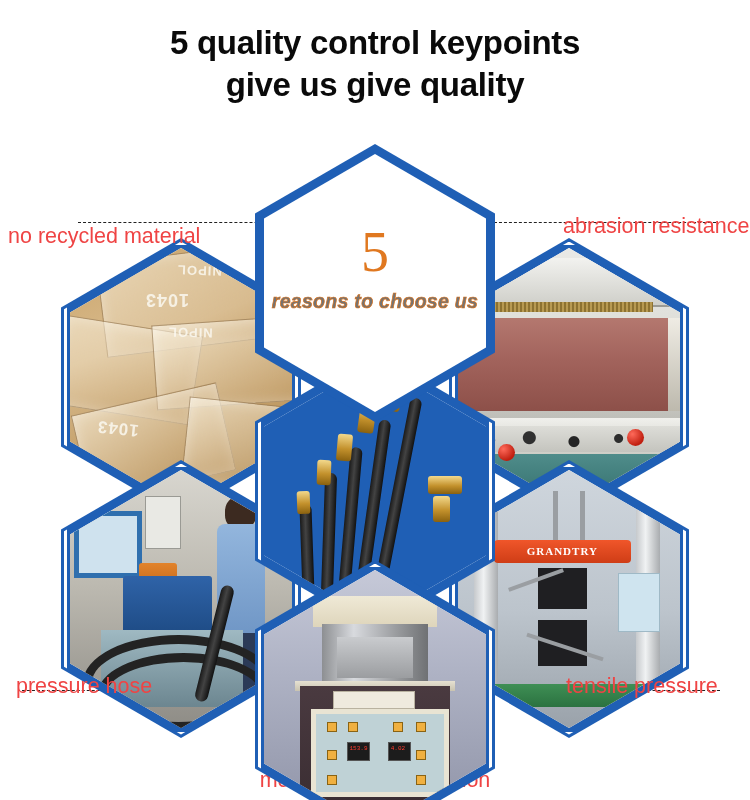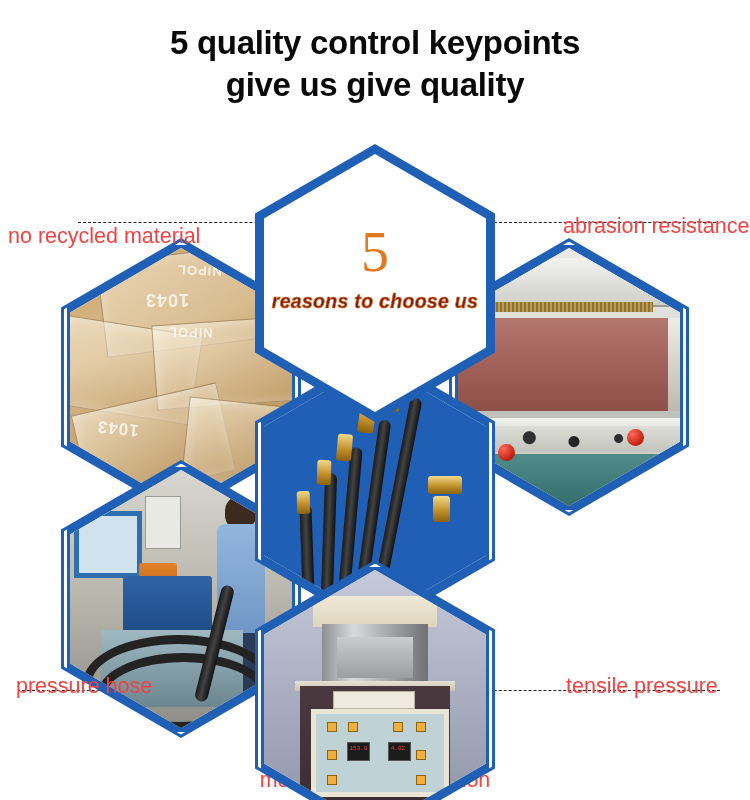--- a/index.html
+++ b/index.html
@@ -90,21 +90,21 @@
     line-height: 1;
     color: #e07820;
     font-weight: 400;
     font-family: "Liberation Serif", serif;
   }
   .tagline {
     margin-top: 10px;
     font-size: 19.5px;
     font-style: italic;
     font-weight: bold;
-    color: #7f1d1d;
+    color: #737373;
     letter-spacing: 0.3px;
     -webkit-text-stroke: 0.7px #d9701a;
     white-space: nowrap;
   }
 
   
   .label {
     position: absolute;
     color: #ef4444;
     font-size: 21.5px;
@@ -313,20 +313,41 @@
           <div class="pr-machine"></div>
           <div class="pr-tank"></div>
           <div class="pr-coil" style="left:6%;  top:64%; width:78%; height:30%;"></div>
           <div class="pr-coil" style="left:12%; top:71%; width:70%; height:26%;"></div>
           <div class="hose" style="left:62%; top:44%; width:13px; height:46%; transform:rotate(14deg);"></div>
         </div>
       </div>
     </div>
   </div>
 
+  <div class="hex ring" id="hex-br" style="left:449px; top:460px;">
+    <div class="inner">
+      <div class="photo">
+        <div class="ph tensile">
+          <div class="tn-col" style="left:7%;"></div>
+          <div class="tn-col" style="left:80%;"></div>
+          <div class="tn-rod" style="left:43%; top:8%;  width:5px; height:26%;"></div>
+          <div class="tn-rod" style="left:55%; top:8%;  width:5px; height:26%;"></div>
+          <div class="tn-beam">
+            <span>GRANDTRY</span>
+          </div>
+          <div class="tn-grip" style="top:38%; height:16%;"></div>
+          <div class="tn-grip" style="top:58%; height:18%;"></div>
+          <div class="tn-rod" style="left:22%; top:42%; width:26%; height:4px; transform:rotate(-20deg);"></div>
+          <div class="tn-rod" style="left:30%; top:68%; width:36%; height:4px; transform:rotate(18deg);"></div>
+          <div class="tn-sheet"></div>
+          <div class="tn-floor"></div>
+        </div>
+      </div>
+    </div>
+  </div>
 
   <div class="hex ring" id="hex-bc" style="left:255px; top:560px; z-index:7;">
     <div class="inner">
       <div class="photo">
         <div class="ph rheo">
           <div class="rh-head"></div>
           <div class="rh-cyl"></div>
           <div class="rh-mid"></div>
           <div class="rh-plate"></div>
           <div class="rh-body"></div>

